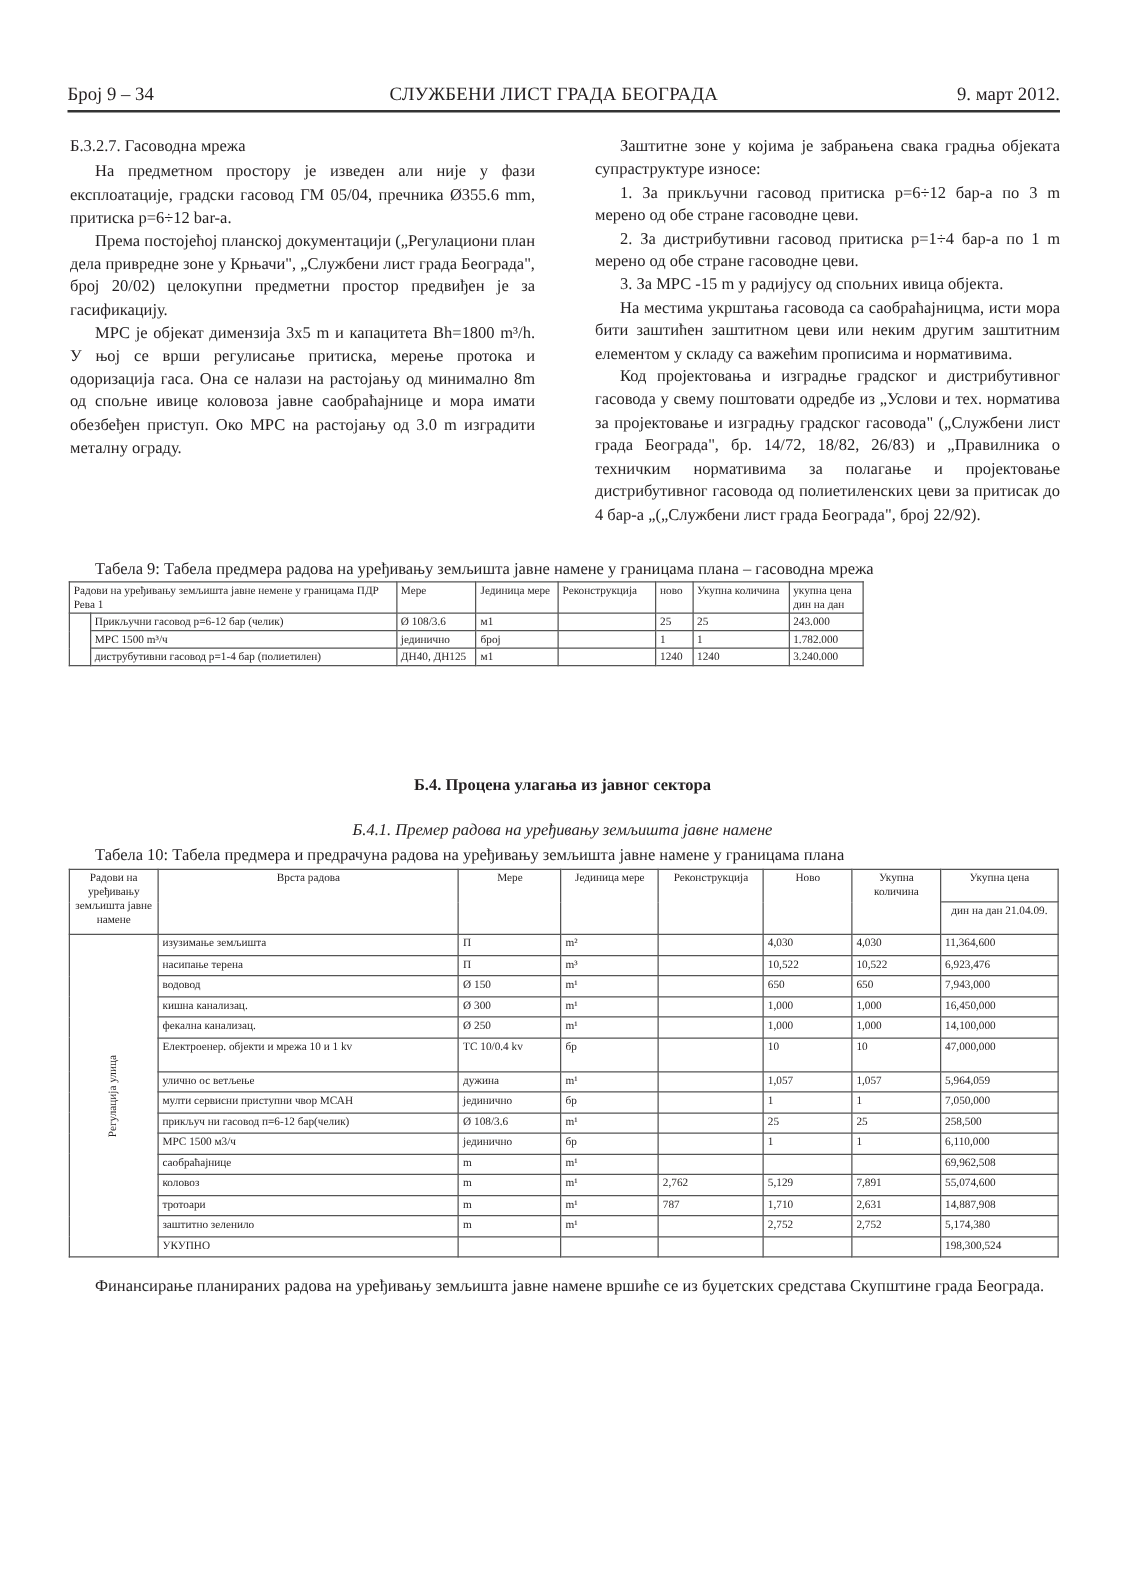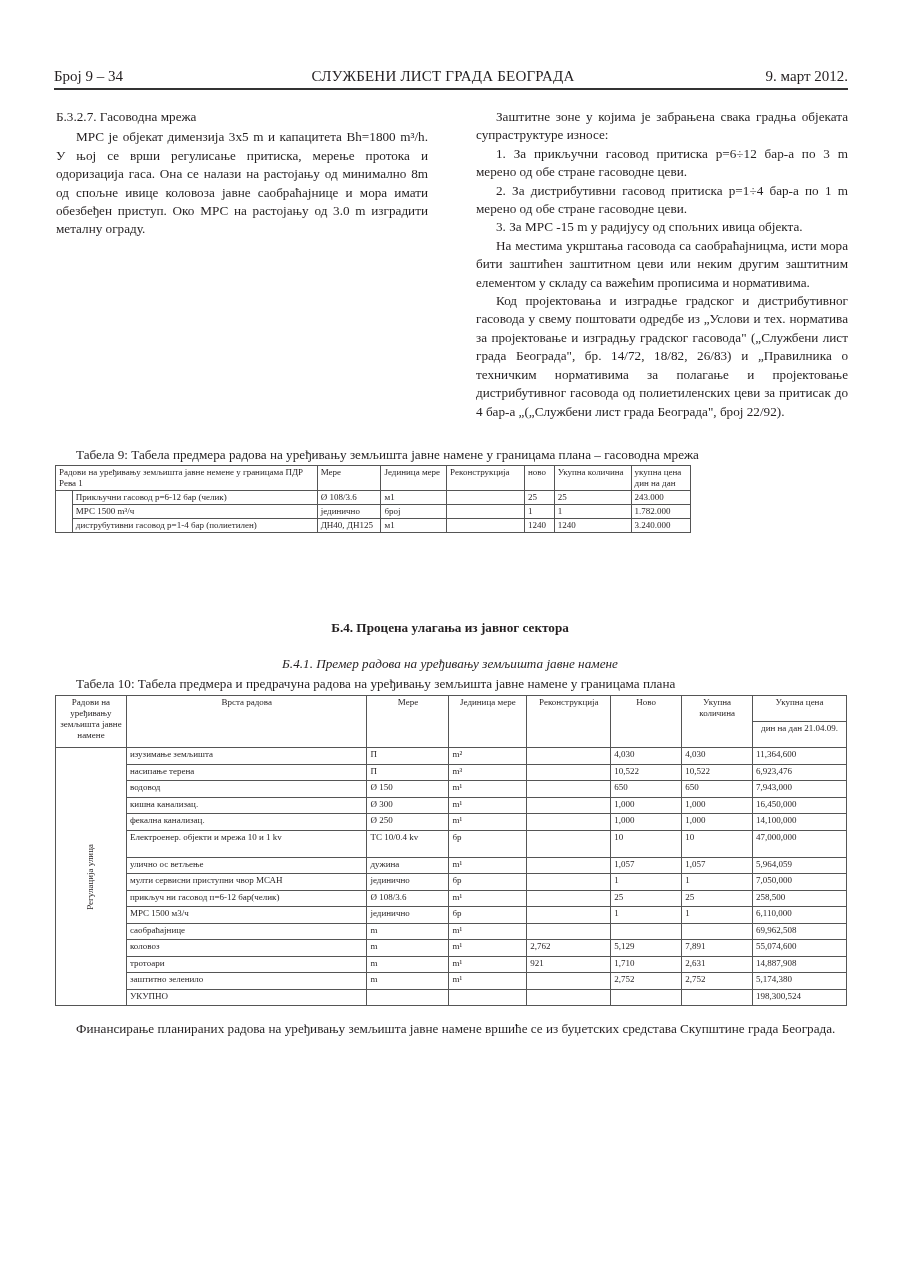--- a/index.html
+++ b/index.html
@@ -45,20 +45,22 @@
 <body>
 
 <div class="page-header">
   <span class="left">Број 9 – 34</span>
   <span class="center">СЛУЖБЕНИ ЛИСТ ГРАДА БЕОГРАДА</span>
   <span class="right">9. март 2012.</span>
 </div>
 
 <div class="col left">
   <h4>Б.3.2.7. Гасоводна мрежа</h4>
+  <p>На предметном простору је изведен али није у фази експлоатације, градски гасовод ГМ 05/04, пречника Ø355.6 mm, притиска p=6÷12 bar-a.</p>
+  <p>Према постојећој планској документацији („Регулациони план дела привредне зоне у Крњачи", „Службени лист града Београда", број 20/02) целокупни предметни простор предвиђен је за гасификацију.</p>
   <p>МРС је објекат димензија 3x5 m и капацитета Bh=1800 m³/h. У њој се врши регулисање притиска, мерење протока и одоризација гаса. Она се налази на растојању од минимално 8m од спољне ивице коловоза јавне саобраћајнице и мора имати обезбеђен приступ. Око МРС на растојању од 3.0 m изградити металну ограду.</p>
 </div>
 
 <div class="col right">
   <p>Заштитне зоне у којима је забрањена свака градња објеката супраструктуре износе:</p>
   <p>1. За прикључни гасовод притиска p=6÷12 бар-а по 3 m мерено од обе стране гасоводне цеви.</p>
   <p>2. За дистрибутивни гасовод притиска p=1÷4 бар-а по 1 m мерено од обе стране гасоводне цеви.</p>
   <p>3. За МРС -15 m у радијусу од спољних ивица објекта.</p>
   <p>На местима укрштања гасовода са саобраћајницма, исти мора бити заштићен заштитном цеви или неким другим заштитним елементом у складу са важећим прописима и нормативима.</p>
   <p>Код пројектовања и изградње градског и дистрибутивног гасовода у свему поштовати одредбе из „Услови и тех. норматива за пројектовање и изградњу градског гасовода" („Службени лист града Београда", бр. 14/72, 18/82, 26/83) и „Правилника о техничким нормативима за полагање и пројектовање дистрибутивног гасовода од полиетиленских цеви за притисак до 4 бар-а „(„Службени лист града Београда", број 22/92).</p>
@@ -253,21 +255,21 @@
         <td>m¹</td>
         <td>2,762</td>
         <td>5,129</td>
         <td>7,891</td>
         <td>55,074,600</td>
       </tr>
   <tr>
         <td>тротоари</td>
         <td>m</td>
         <td>m¹</td>
-        <td>921</td>
+        <td>787</td>
         <td>1,710</td>
         <td>2,631</td>
         <td>14,887,908</td>
       </tr>
   <tr>
         <td>заштитно зеленило</td>
         <td>m</td>
         <td>m¹</td>
         <td></td>
         <td>2,752</td>

